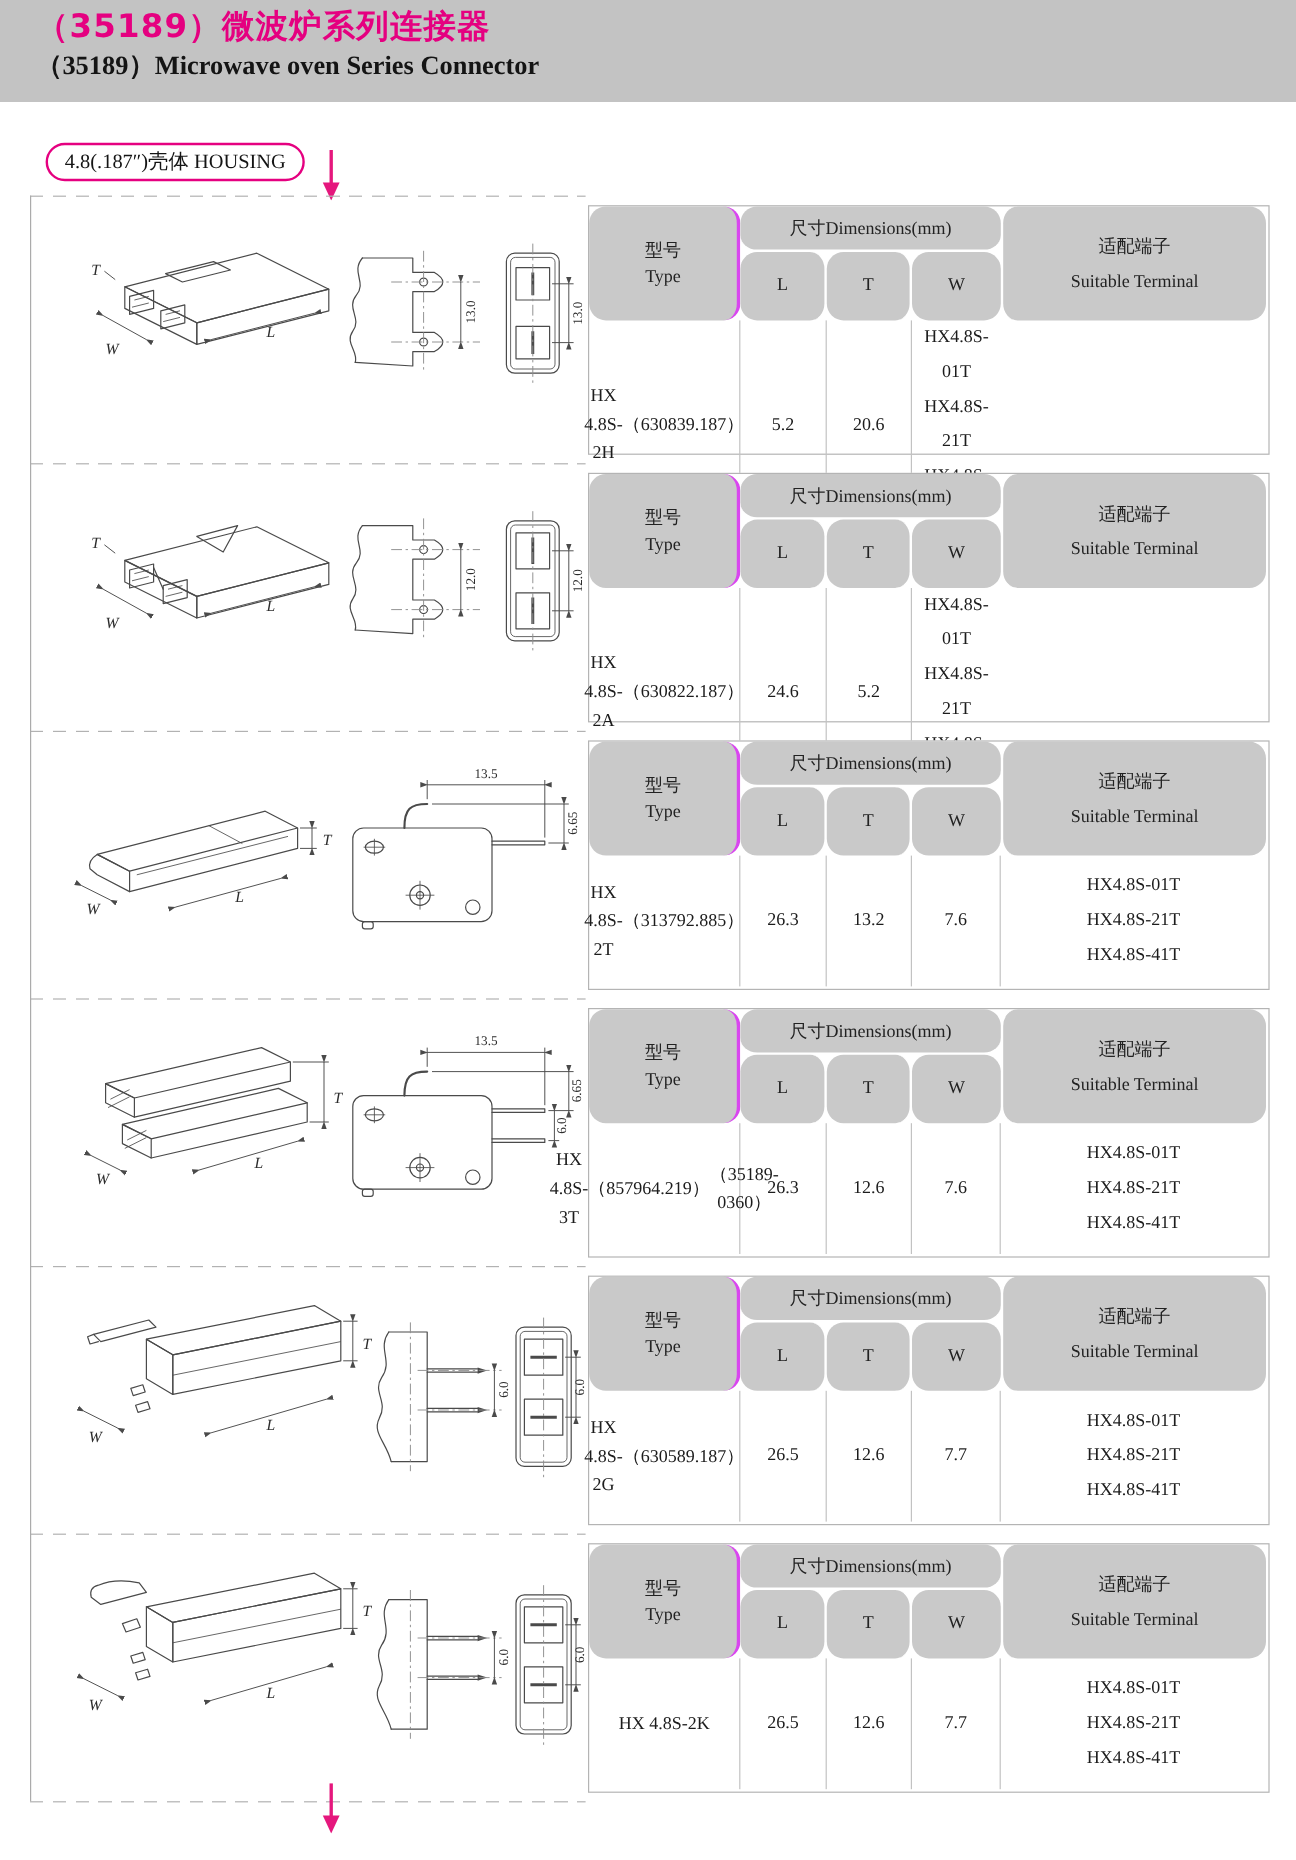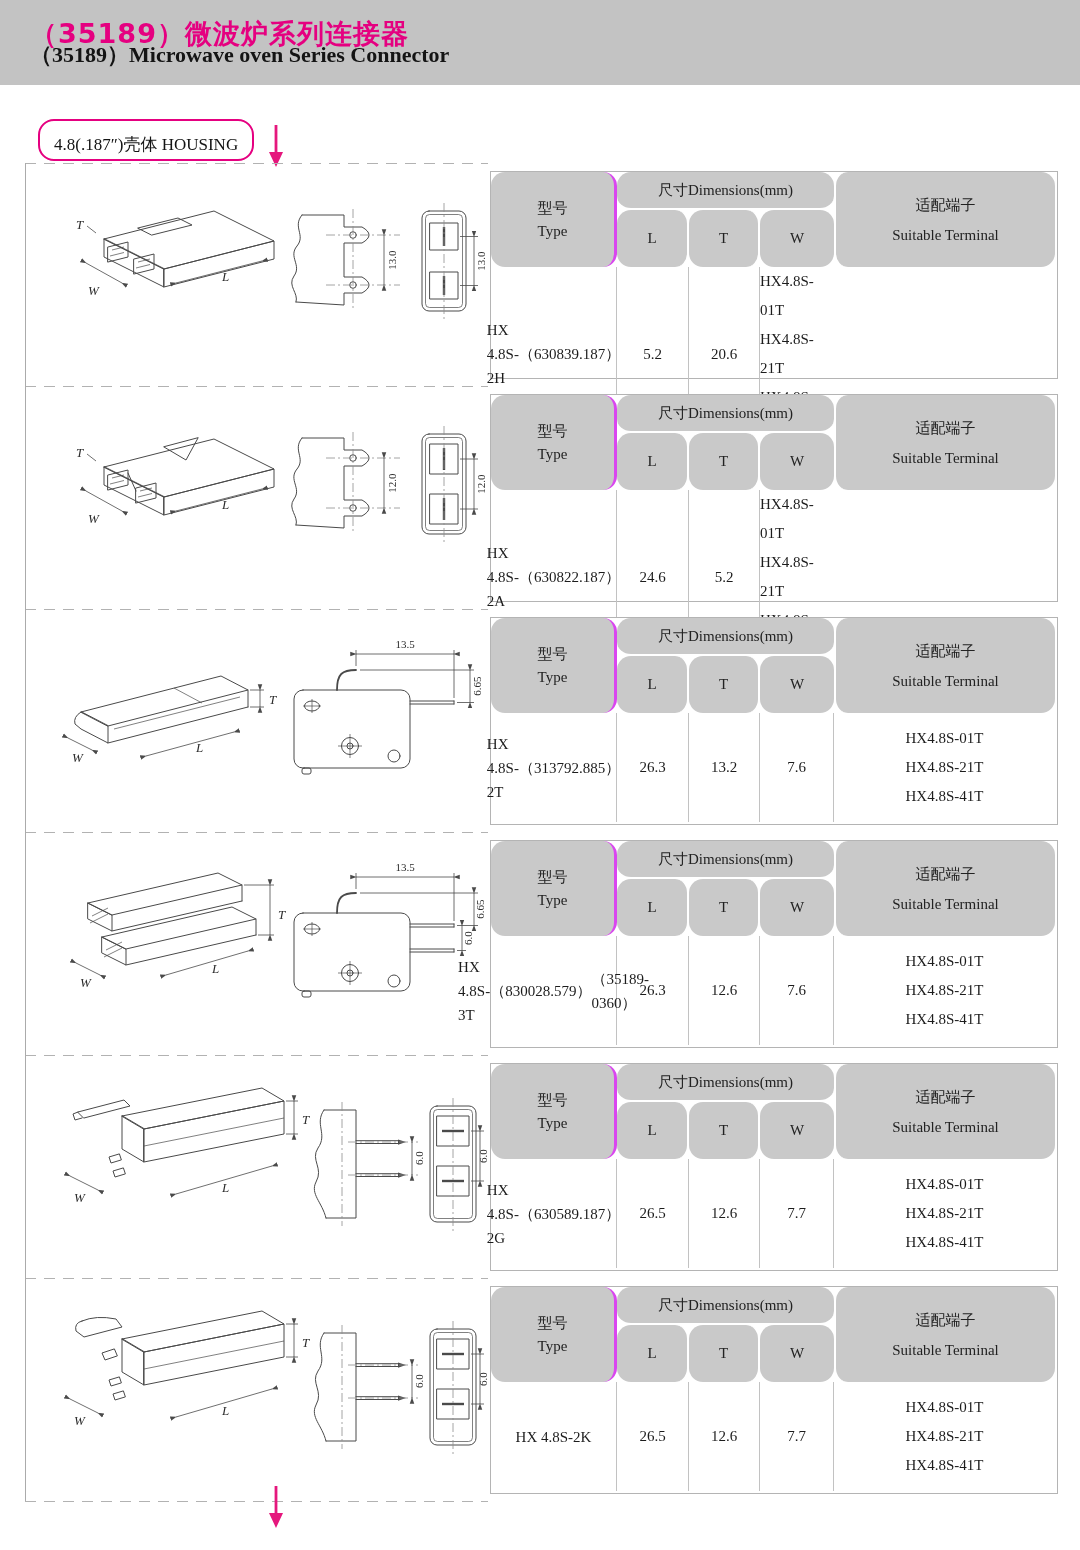--- a/index.html
+++ b/index.html
@@ -1,25 +1,25 @@
 <!DOCTYPE html>
 <html><head>
 <meta charset="utf-8">
 <style>
   html,body{margin:0;padding:0;background:#fff;}
   .page{position:relative;width:1080px;height:1550px;background:#ffffff;overflow:hidden;
         font-family:"Liberation Serif","DejaVu Serif",serif;color:#1a1a1a;}
   
   .band{position:absolute;left:0;top:0;width:1080px;height:85px;background:#c3c3c3;}
-  .title-zh{position:absolute;left:30px;top:16px;font-family:"DejaVu Sans","Liberation Sans",sans-serif;
+  .title-zh{position:absolute;left:30px;top:4px;font-family:"DejaVu Sans","Liberation Sans",sans-serif;
             font-weight:bold;font-size:27px;color:#e50080;letter-spacing:1px;}
   .title-en{position:absolute;left:30px;top:40px;font-weight:bold;font-size:22px;color:#141414;}
   
   .badge{position:absolute;left:38px;top:119px;border:2px solid #e50080;border-radius:16px;
-         padding:12px 14px 3px 14px;font-size:17px;color:#141414;background:#fff;white-space:nowrap;}
+         padding:2px 14px 3px 14px;font-size:17px;color:#141414;background:#fff;white-space:nowrap;}
   .arrow{position:absolute;width:20px;height:42px;}
   
   .hline{position:absolute;left:25px;width:463px;height:1px;
          background-image:repeating-linear-gradient(90deg,#b2b2b2 0px,#b2b2b2 11px,transparent 11px,transparent 19px);}
   .vline{position:absolute;left:25px;top:163px;width:1px;height:1338px;background:#ababab;}
   
   .row{position:absolute;left:0;width:1080px;height:223px;}
   .draw-cell{position:absolute;left:26px;top:1px;width:462px;height:221px;}
   
   .spec{position:absolute;left:490px;top:8px;width:566px;height:206px;border:1px solid #b4b4b4;background:#fff;}
@@ -27,21 +27,21 @@
   .hc{background:#c9c9c9;display:flex;align-items:center;justify-content:center;
       font-size:15px;color:#222;text-align:center;border-radius:14px;}
   .h-type{grid-column:1;grid-row:1/3;border-right:3px solid #d946ef;flex-direction:column;gap:5px;}
   .h-dims{grid-column:2/5;grid-row:1;border-bottom:2px solid #fff;}
   .h-l{grid-column:2;grid-row:2;border-right:2px solid #fff;}
   .h-t{grid-column:3;grid-row:2;border-right:2px solid #fff;}
   .h-w{grid-column:4;grid-row:2;}
   .h-term{grid-column:5;grid-row:1/3;border-left:2px solid #fff;flex-direction:column;gap:12px;}
   .tbody{display:grid;grid-template-columns:126px 72px 71px 74px 221px;height:109px;}
   .bc{display:flex;align-items:center;justify-content:center;font-size:15px;color:#1c1c1c;
-      border-right:1px solid #c2c2c2;}
+      border-right:1px solid #c2c2c2;text-align:center;}
   .bc:last-child{border-right:none;}
   .type-d{flex-direction:row;line-height:24px;}
   .term-d{flex-direction:column;line-height:29px;}
   
   .ln{fill:none;stroke:#4a4a4a;stroke-width:1;stroke-linejoin:round;stroke-linecap:round;}
   .thin{fill:none;stroke:#4a4a4a;stroke-width:0.7;}
   .cl{fill:none;stroke:#8e8e8e;stroke-width:0.8;stroke-dasharray:9 3 2 3;}
   .dml{fill:none;stroke:#4a4a4a;stroke-width:0.8;}
   .dimtxt{fill:#2c2c2c;font:11px "Liberation Serif",serif;}
   .lbl{fill:#2c2c2c;font:italic 13px "Liberation Serif",serif;}
@@ -368,21 +368,21 @@
         <div class="hc h-t">T</div>
         <div class="hc h-w">W</div>
         <div class="hc h-term">
           <div>适配端子</div>
           <div>Suitable Terminal</div>
         </div>
       </div>
       <div class="tbody">
         <div class="bc type-d">
           <div>HX 4.8S-3T</div>
-          <div>（830028.579）</div>
+          <div>（857964.219）</div>
           <div>（35189-0360）</div>
         </div>
         <div class="bc">26.3</div>
         <div class="bc">12.6</div>
         <div class="bc">7.6</div>
         <div class="bc term-d">
           <div>HX4.8S-01T</div>
           <div>HX4.8S-21T</div>
           <div>HX4.8S-41T</div>
         </div>

